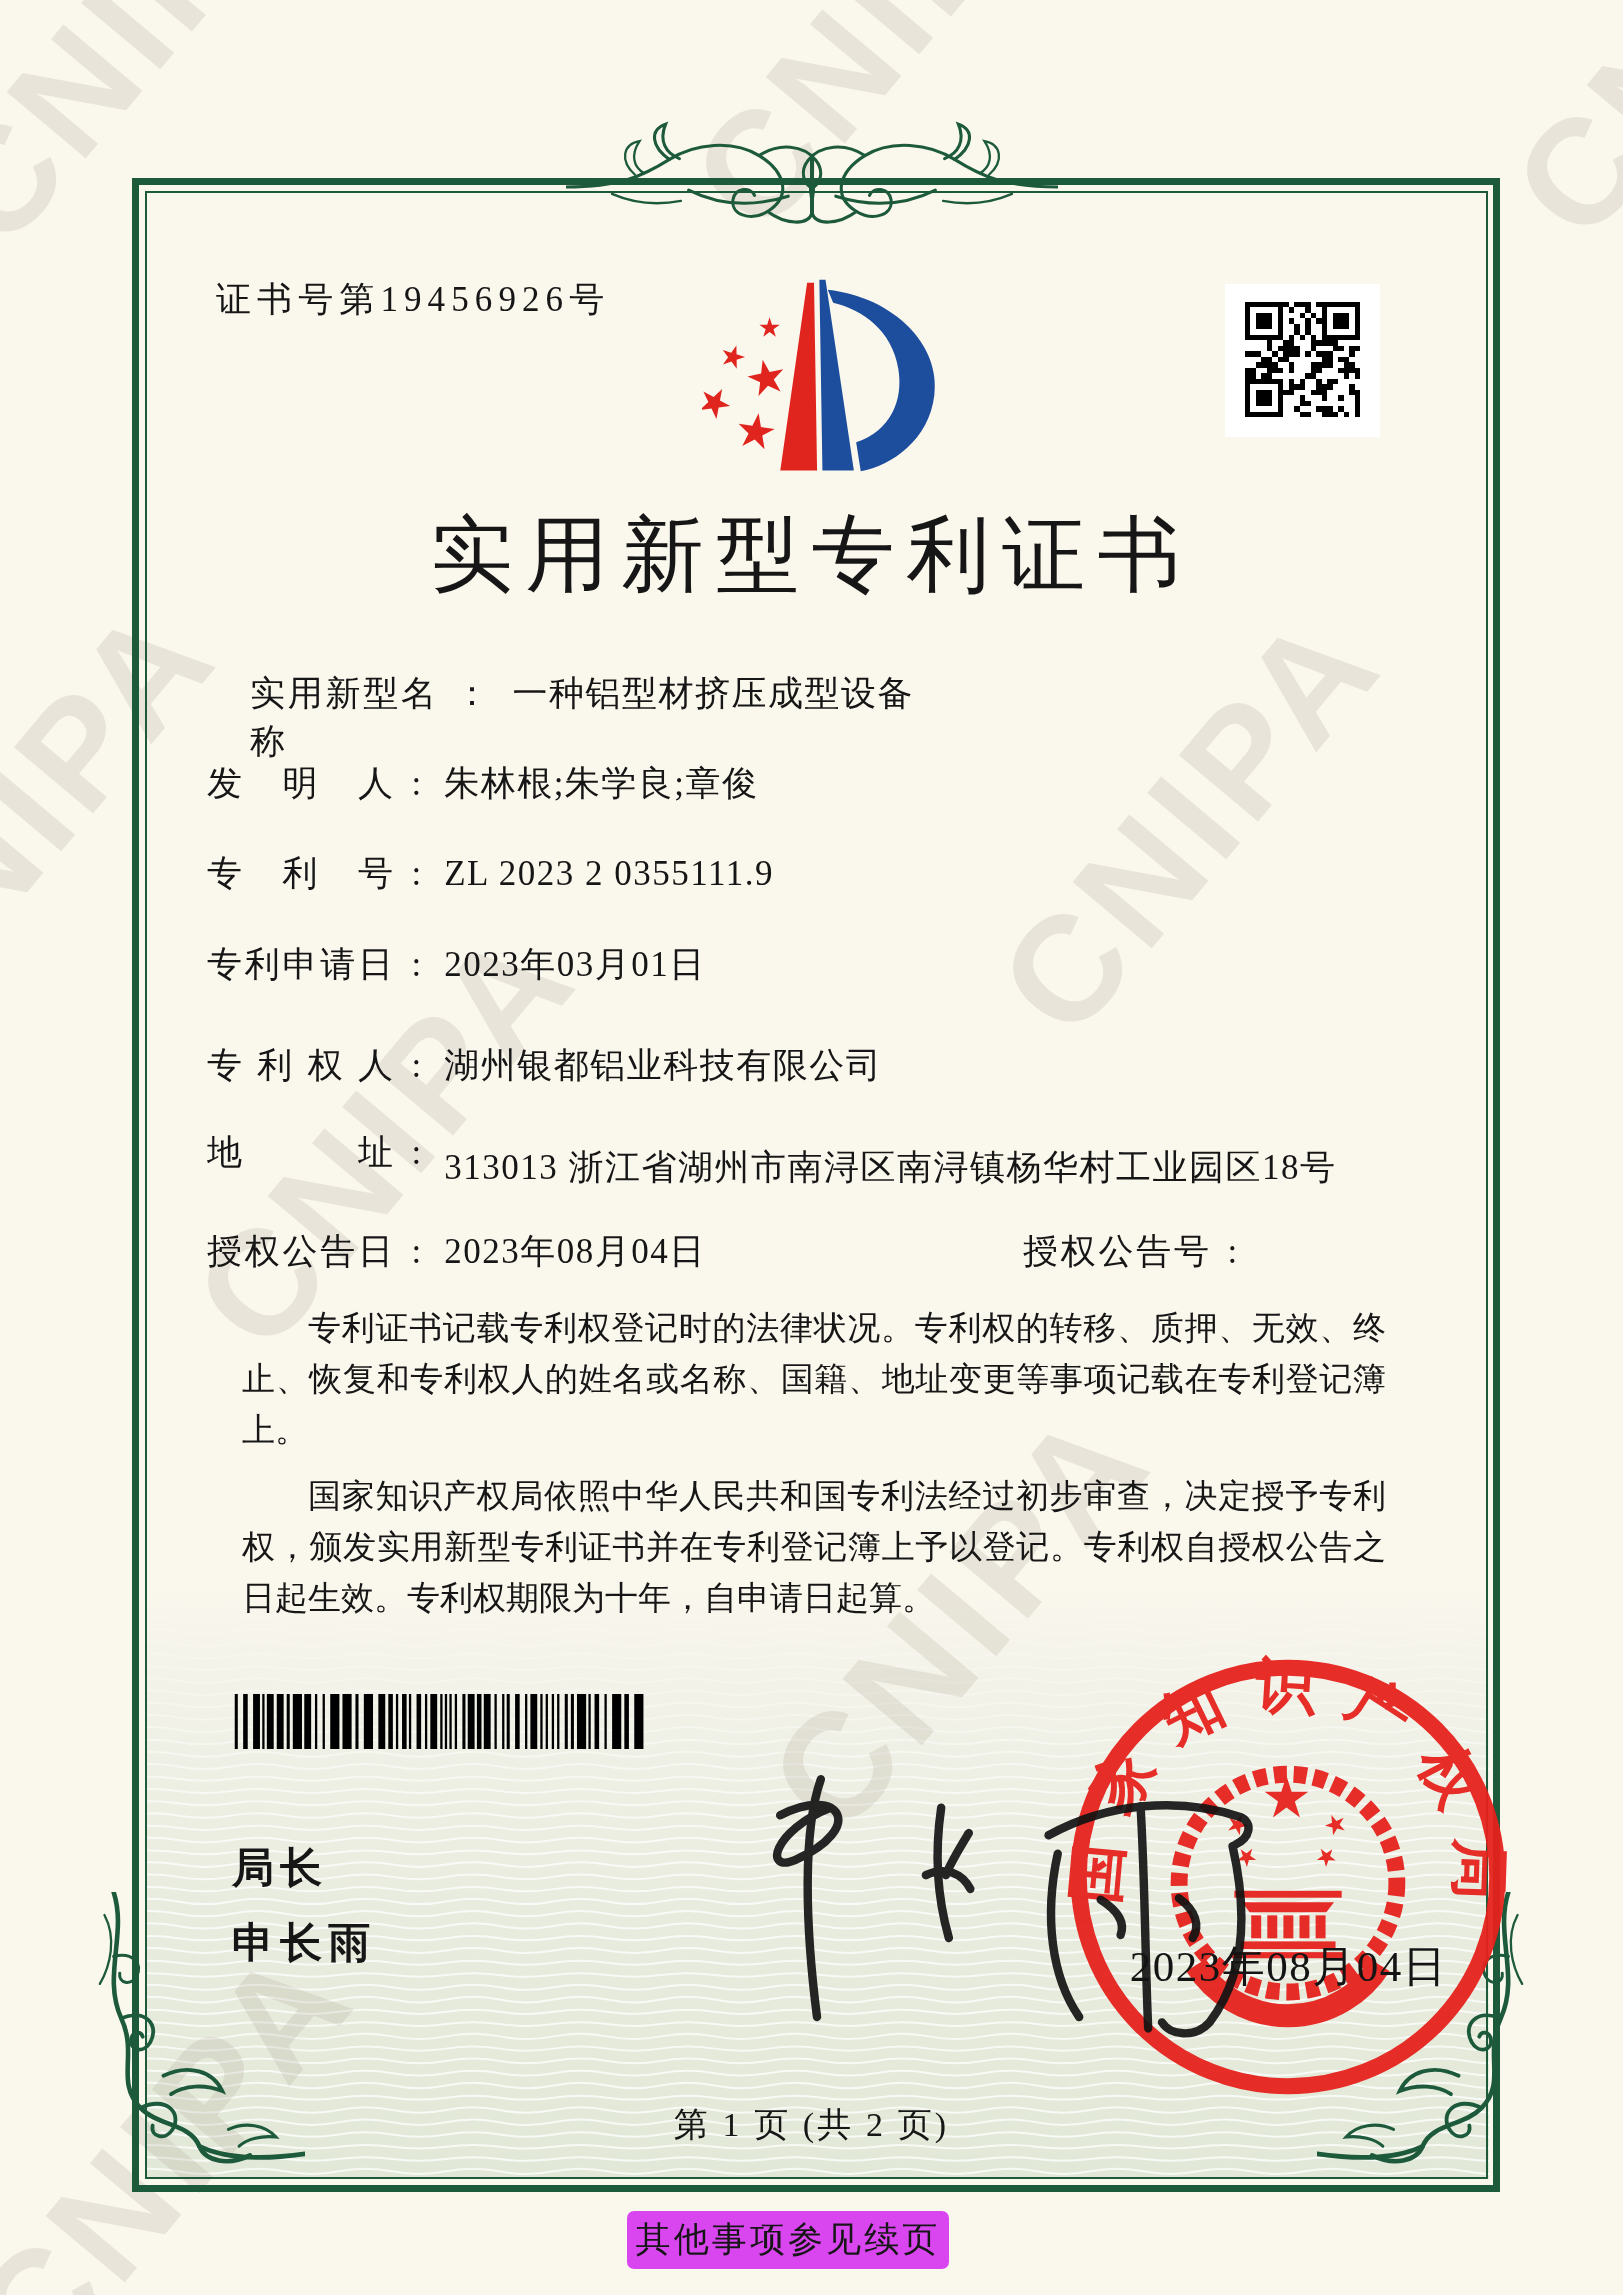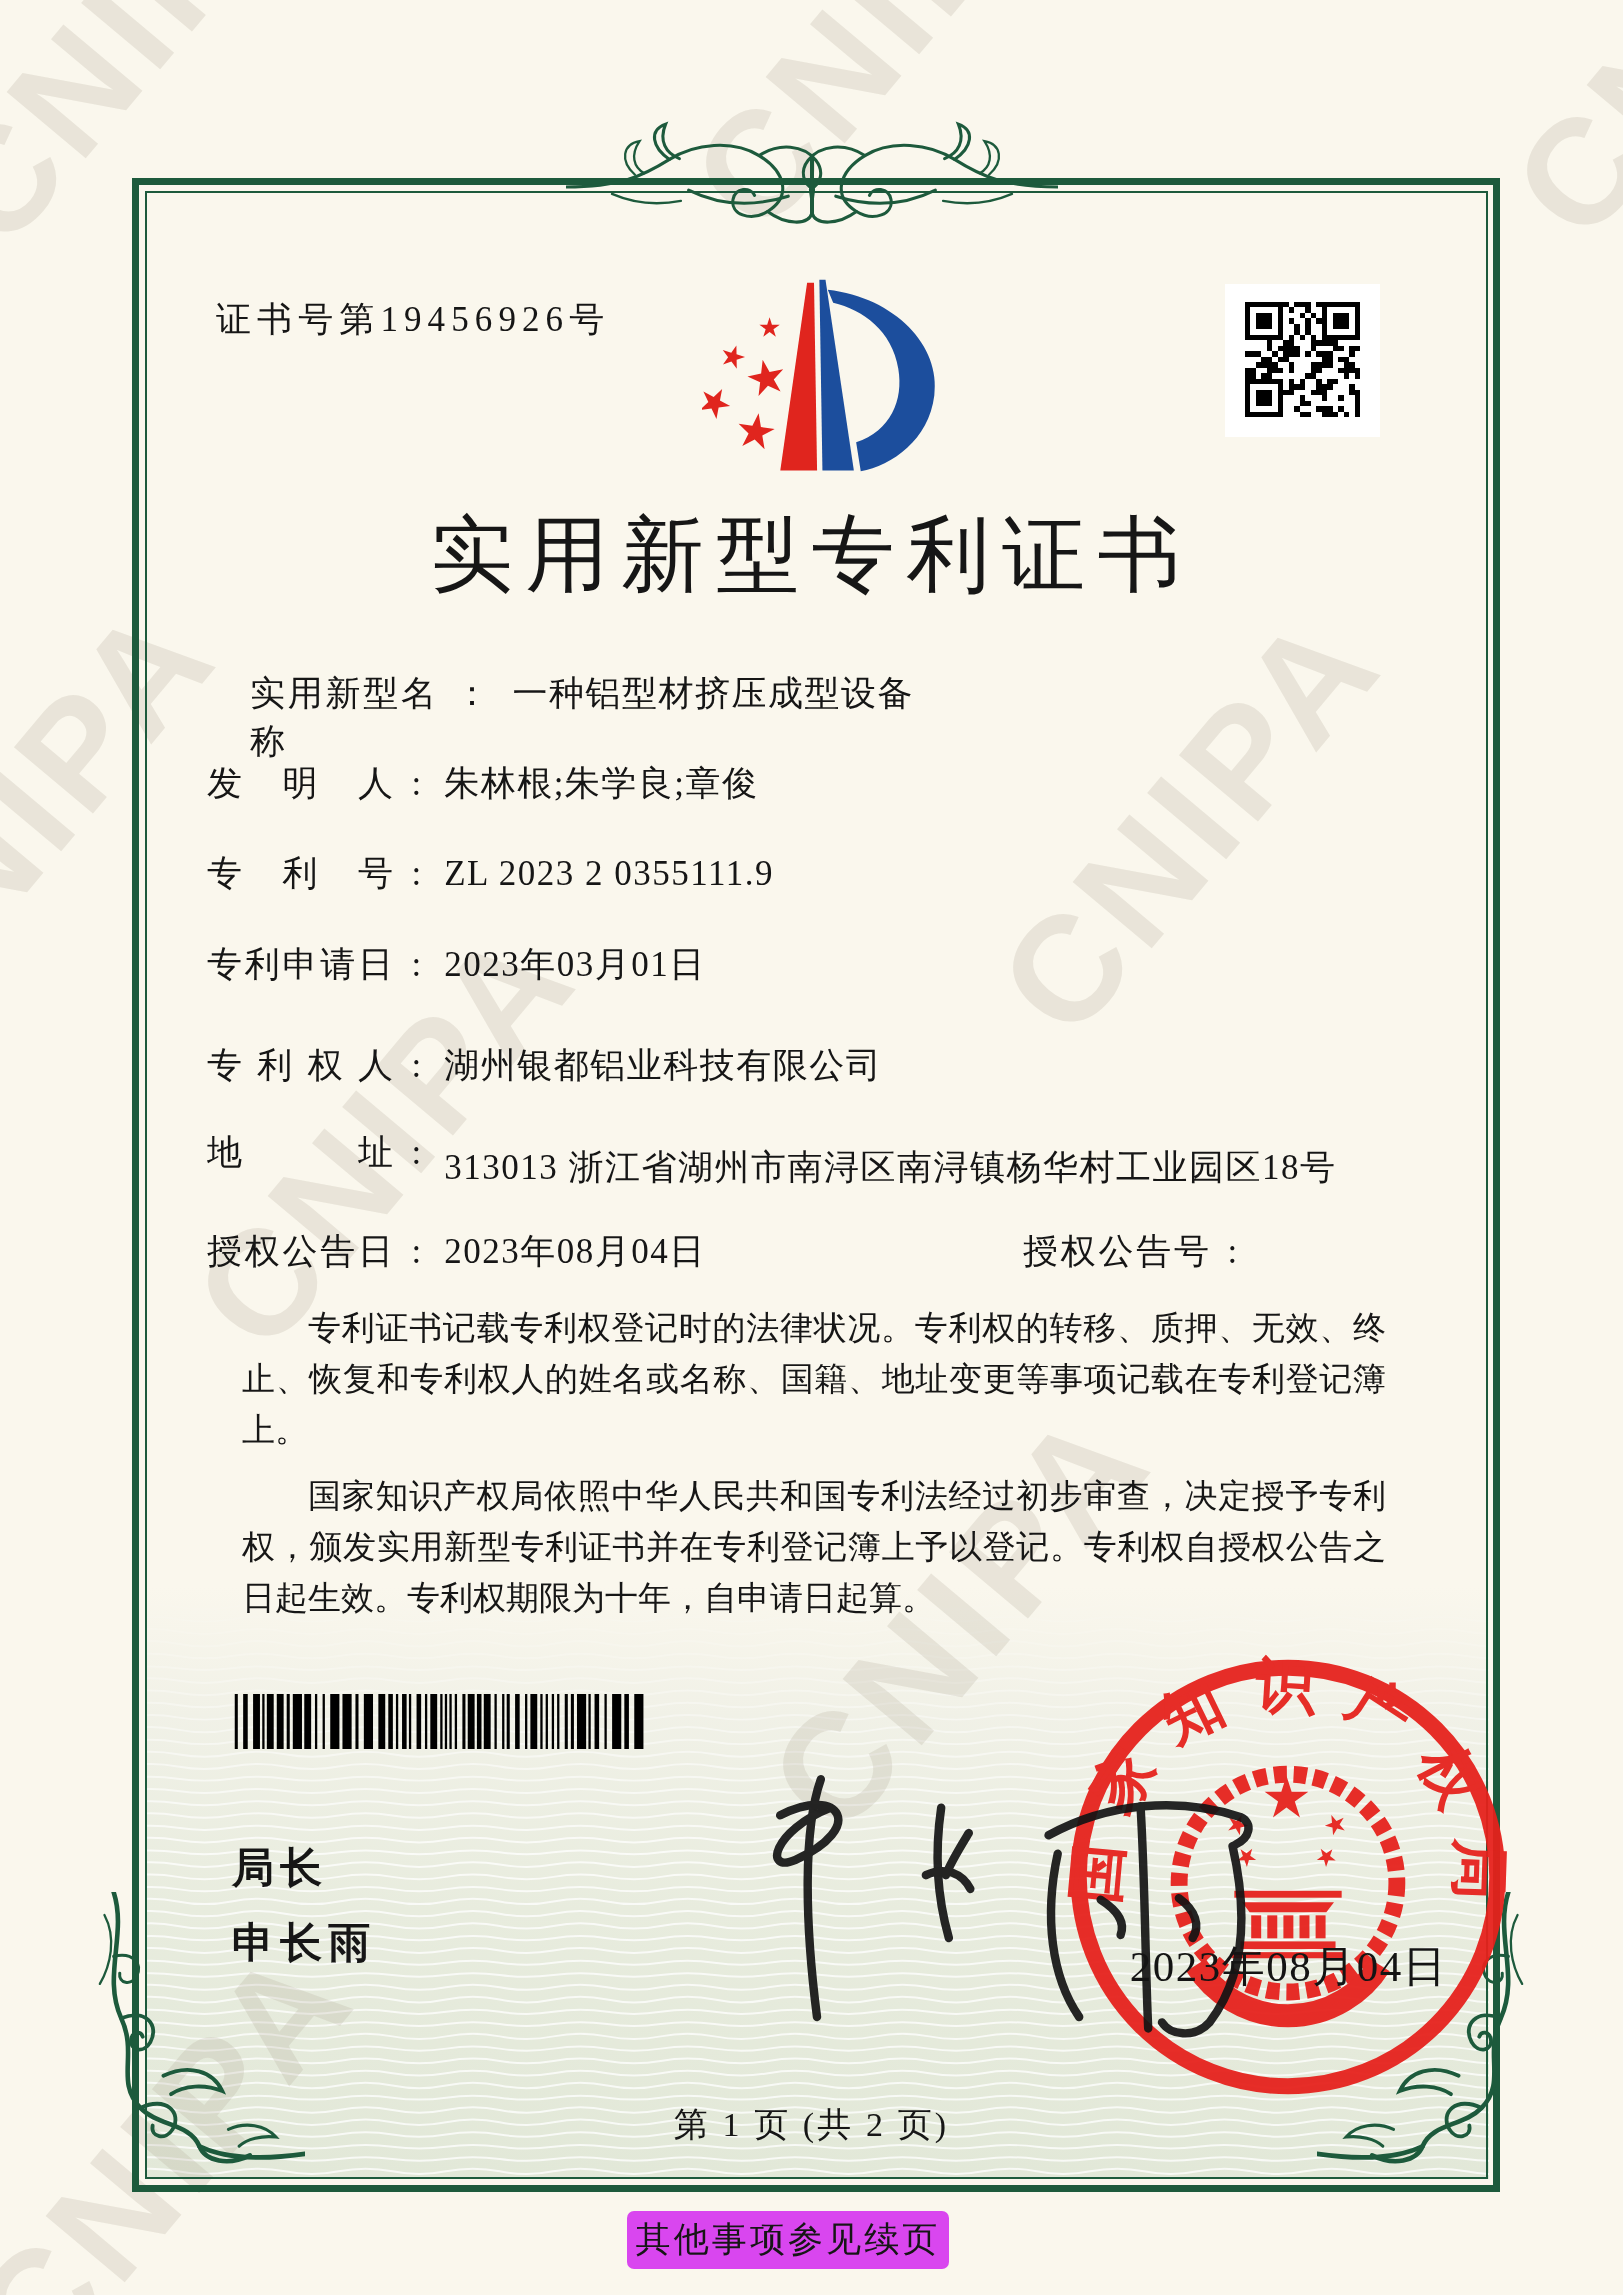--- a/index.html
+++ b/index.html
@@ -30,21 +30,21 @@
     transform:rotate(-50deg);transform-origin:center;
     white-space:nowrap;pointer-events:none;
   }
   
   .frame-outer{position:absolute;left:132px;top:178px;width:1354px;height:2000px;
     border:7.7px solid #1d5a3c;z-index:3;}
   .frame-inner{position:absolute;left:145px;top:191px;width:1339px;height:1984px;
     border:2.3px solid #1d5a3c;z-index:3;}
   .orn{position:absolute;z-index:4;}
   
-  .cert-no{position:absolute;left:216px;top:296px;font-size:35px;letter-spacing:6.1px;z-index:5;}
+  .cert-no{position:absolute;left:216px;top:276px;font-size:35px;letter-spacing:6.1px;z-index:5;}
   .logo{position:absolute;left:702px;top:279px;z-index:5;}
   .qr-box{position:absolute;left:1225px;top:284px;width:155px;height:153px;background:#fff;z-index:5;}
   .qr-box svg{position:absolute;left:20px;top:18.4px;}
   .title{
     position:absolute;left:0;right:0;top:500px;text-align:center;
     font-size:83px;font-weight:normal;letter-spacing:12.3px;z-index:5;
   }
   
   .frow{position:absolute;left:207px;z-index:5;font-size:35px;line-height:48px;display:flex;align-items:flex-start;}
   .frow .lbl{display:inline-block;width:186px;text-align:justify;text-align-last:justify;}

